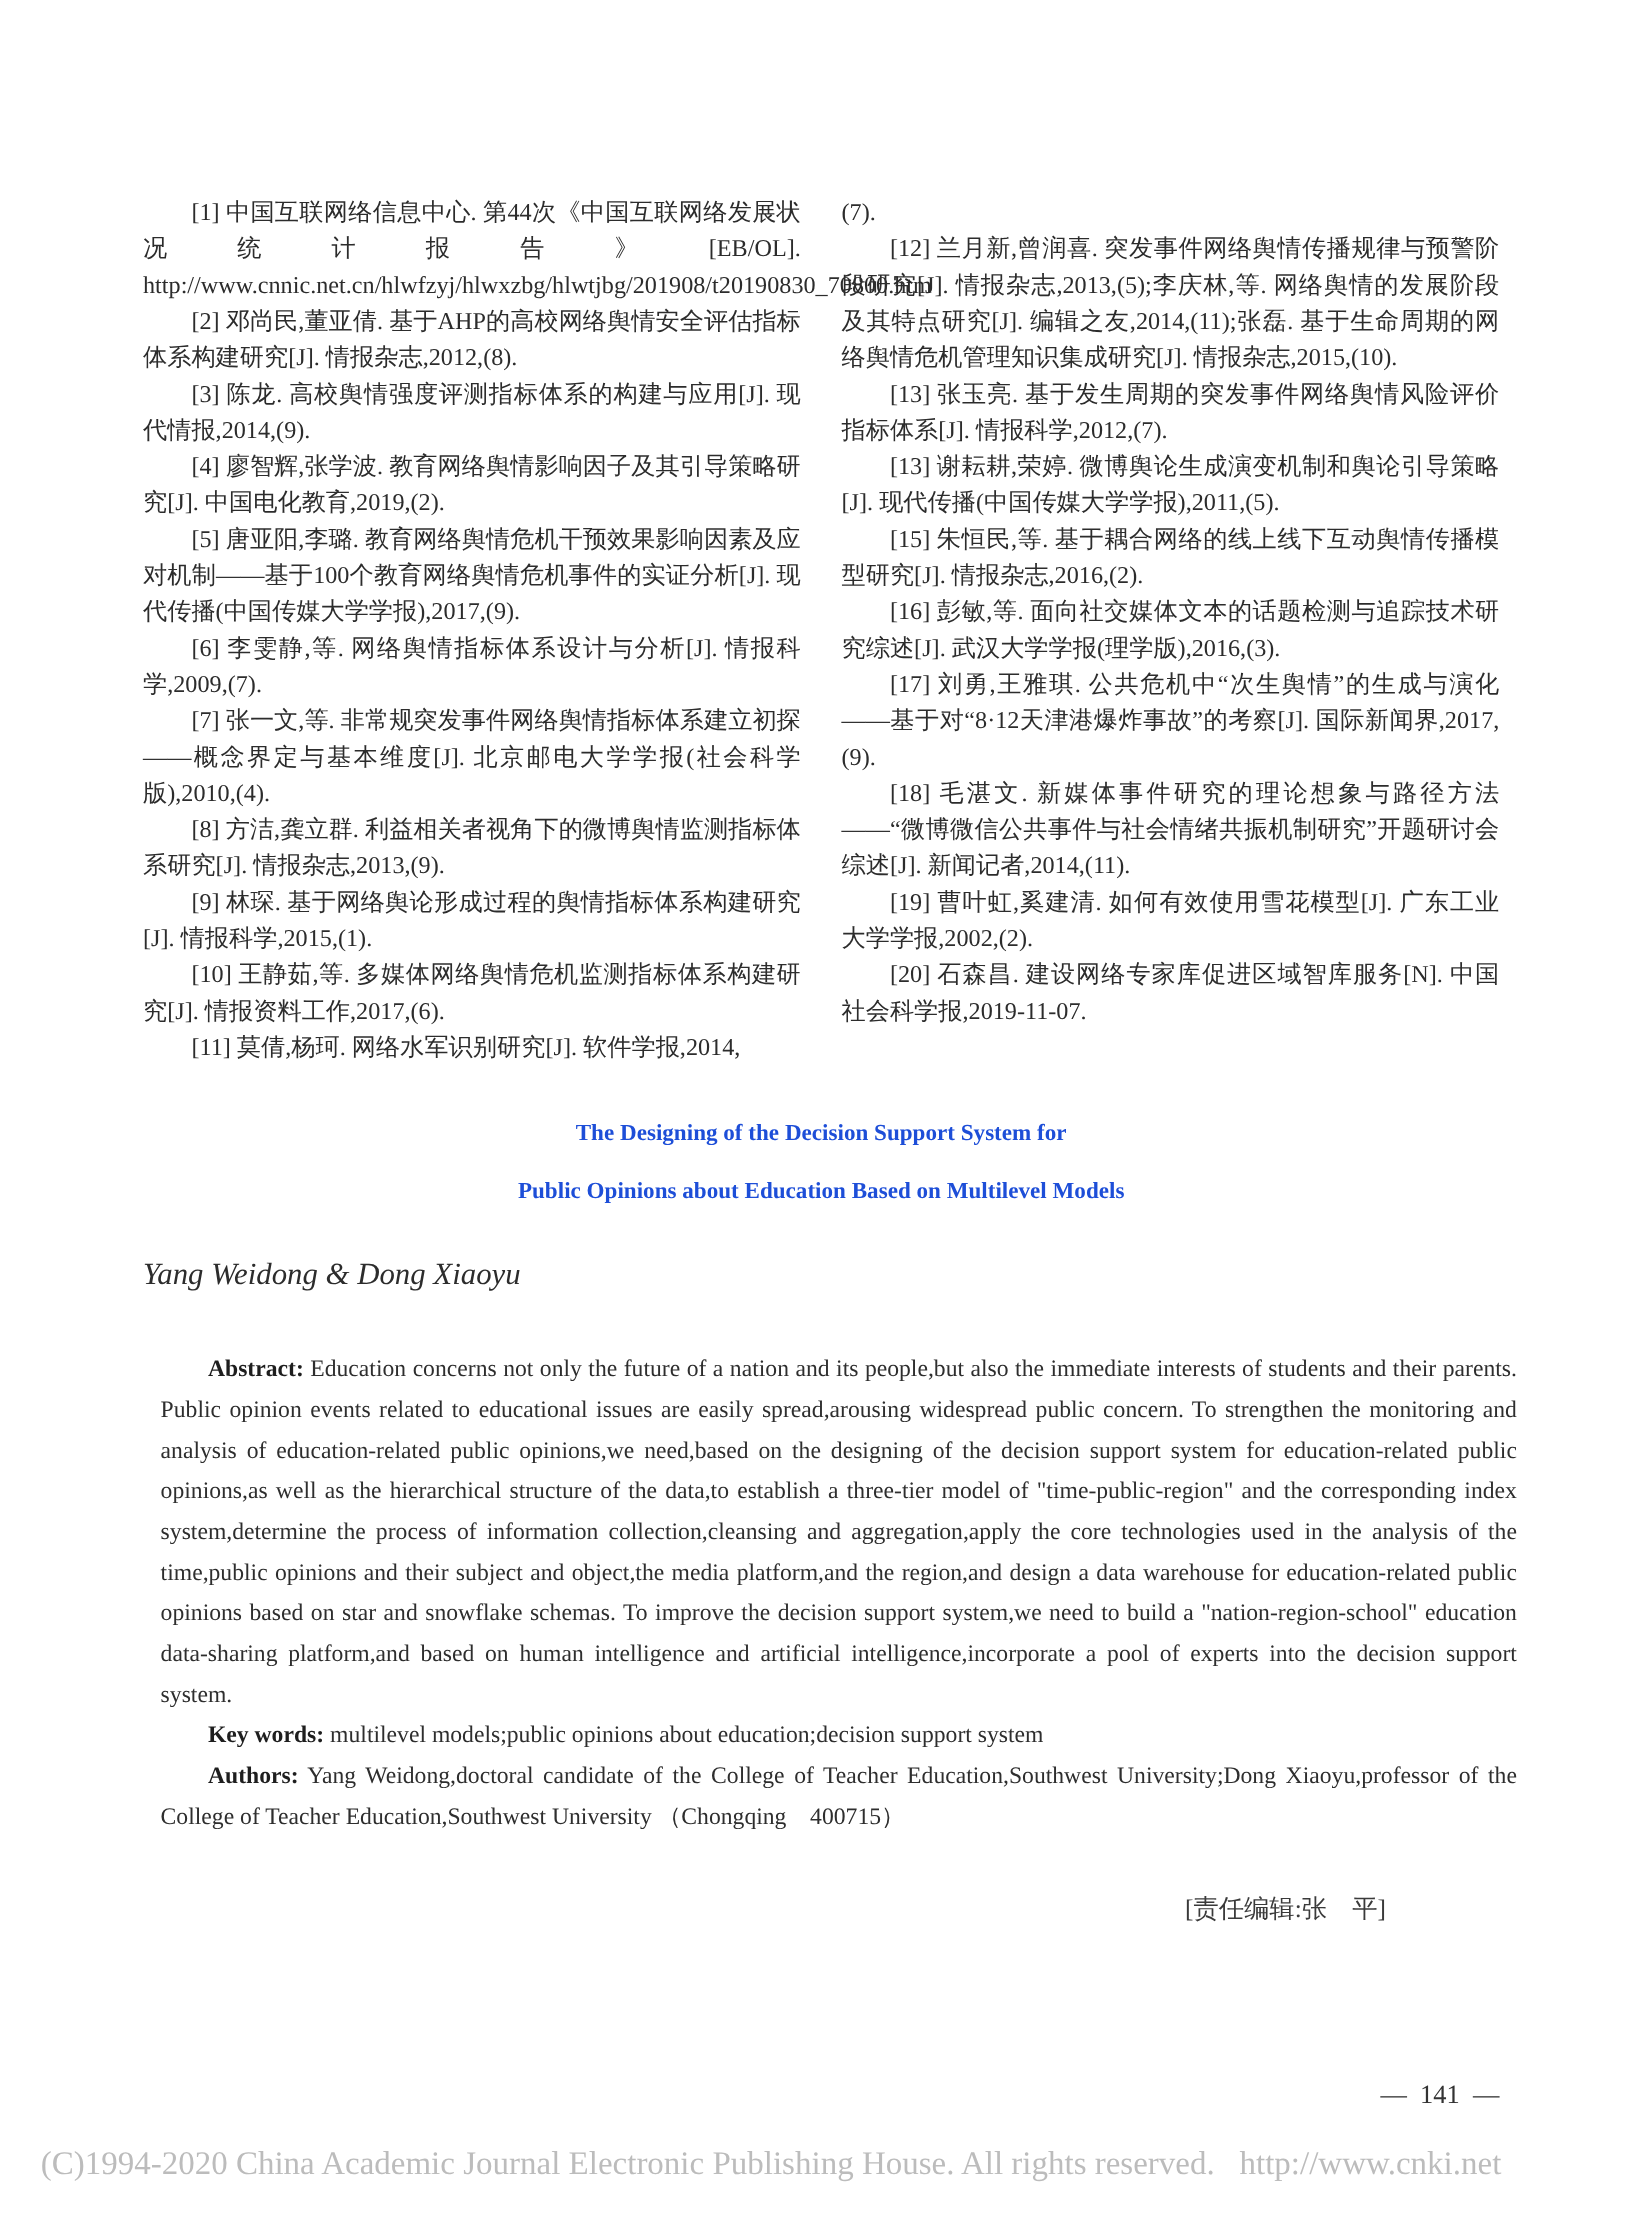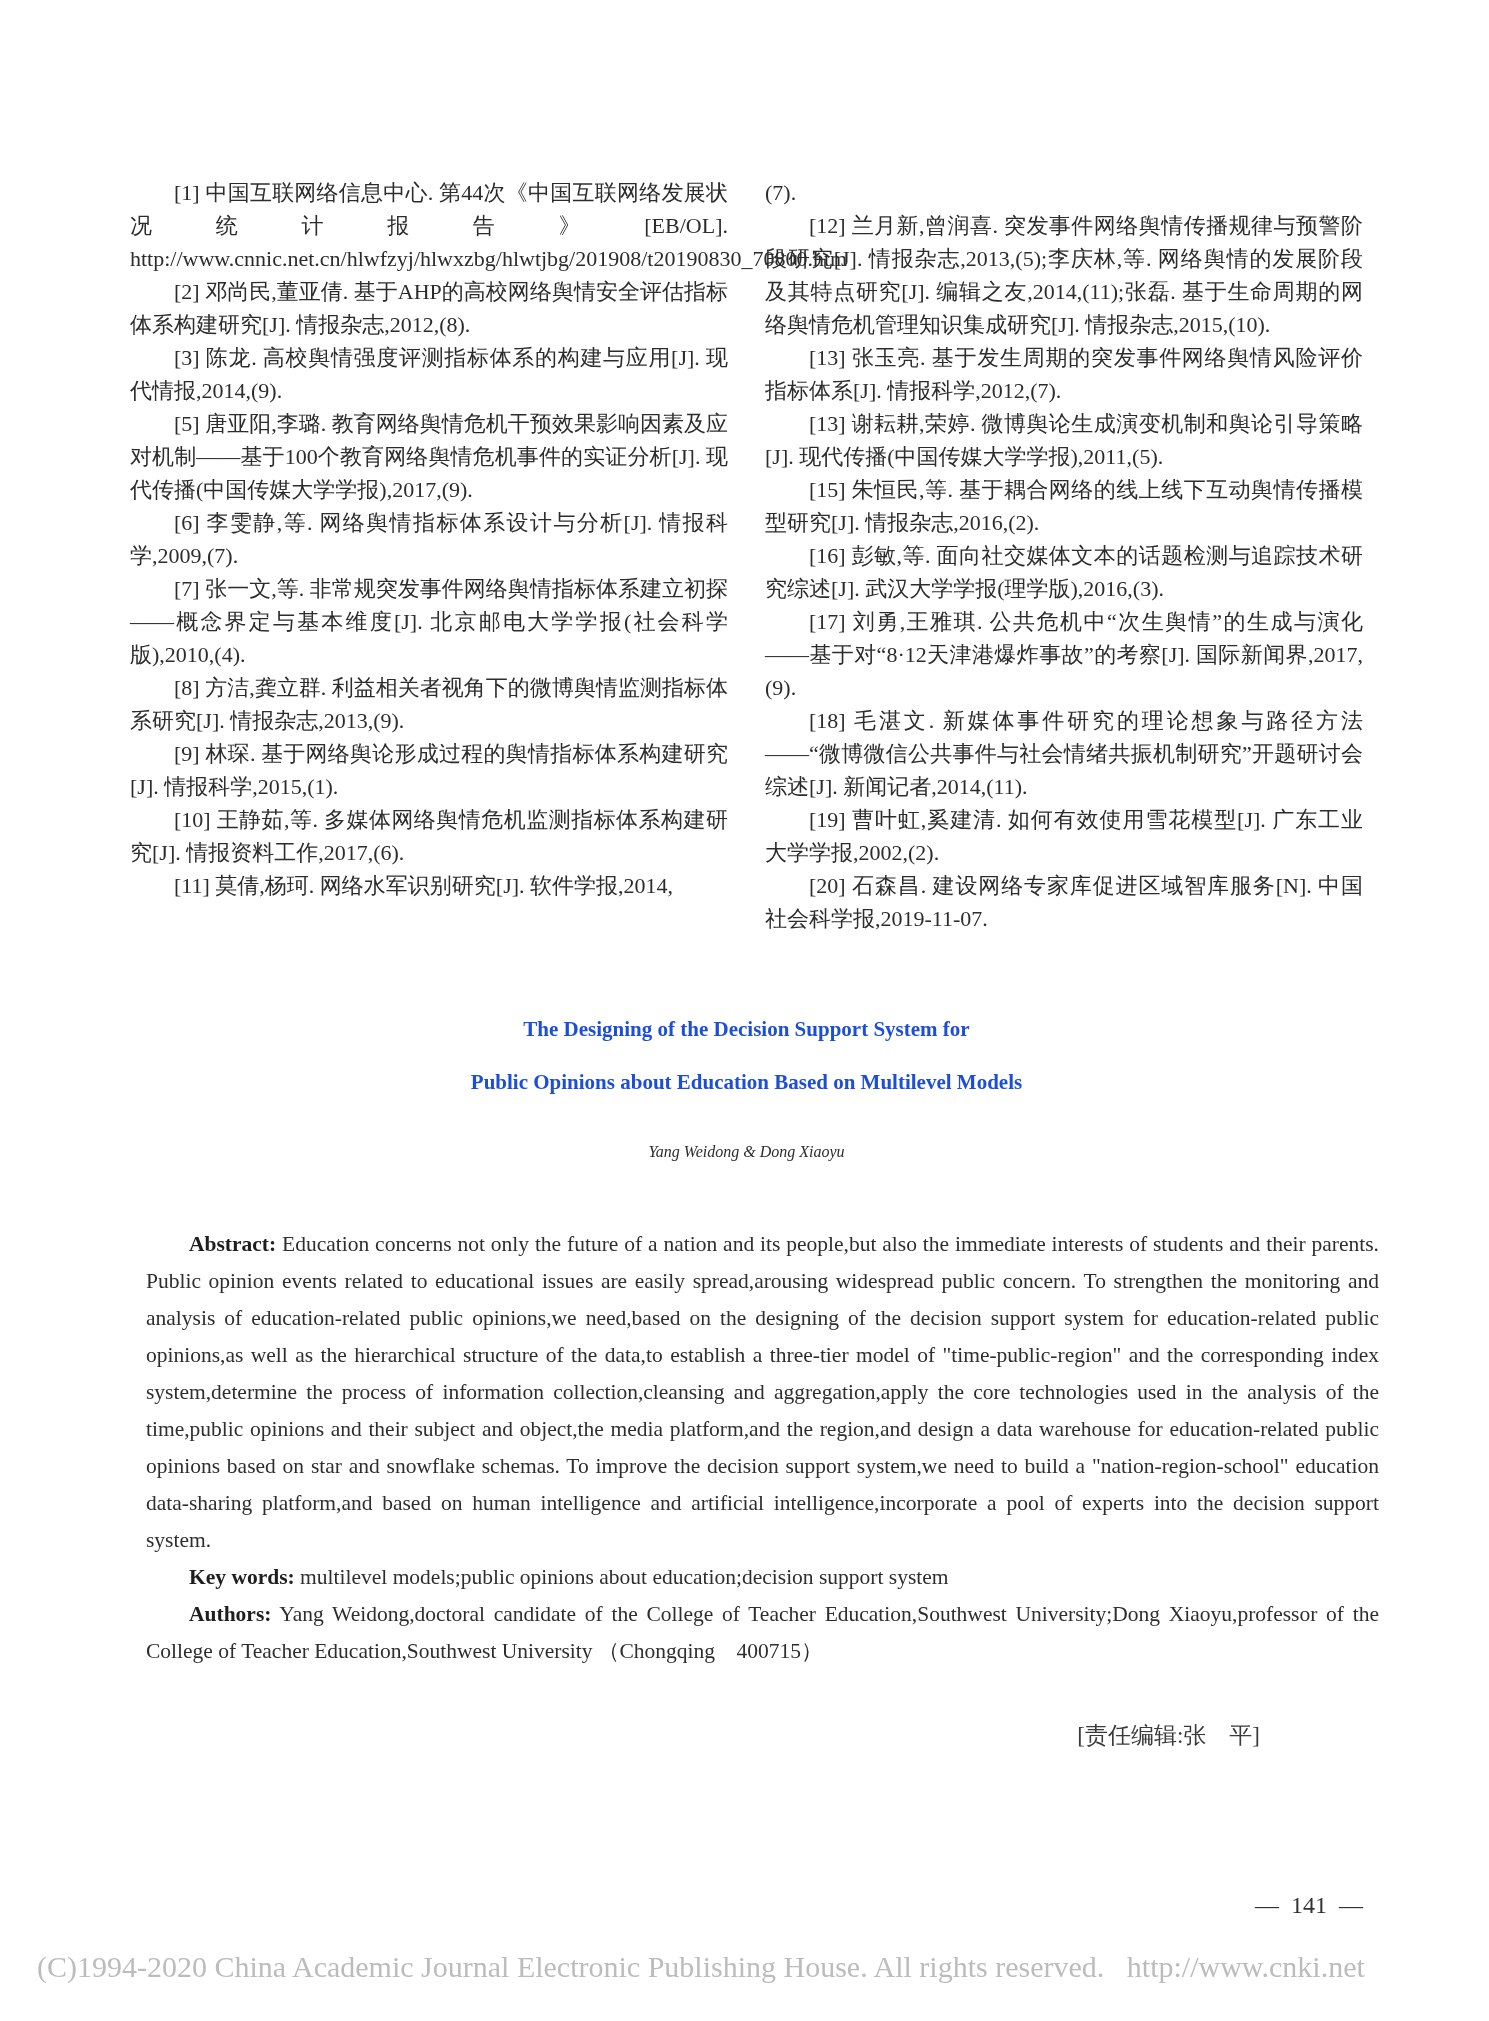--- a/index.html
+++ b/index.html
@@ -42,23 +42,22 @@
     font-weight: bold;
     font-size: 21px;
     line-height: 53px;
     color: #1d4ed8;
   }
   .byline {
     position: absolute;
     left: 130px;
     top: 1143px;
     width: 1233px;
-    text-align: center;
     font-style: italic;
-    font-size: 16px;
+    font-size: 28px;
     color: #2c2c2c;
   }
   .meta {
     position: absolute;
     left: 146px;
     top: 1226px;
     width: 1233px;
   }
   .meta p {
     font-size: 21.5px;
@@ -101,20 +100,21 @@
   }
 </style>
 </head>
 <body>
 
 <div class="refs">
   <div class="ref-col">
     <p>[1] 中国互联网络信息中心. 第44次《中国互联网络发展状况统计报告》[EB/OL]. http://www.cnnic.net.cn/hlwfzyj/hlwxzbg/hlwtjbg/201908/t20190830_70800.htm</p>
     <p>[2] 邓尚民,董亚倩. 基于AHP的高校网络舆情安全评估指标体系构建研究[J]. 情报杂志,2012,(8).</p>
     <p>[3] 陈龙. 高校舆情强度评测指标体系的构建与应用[J]. 现代情报,2014,(9).</p>
+    <p>[4] 廖智辉,张学波. 教育网络舆情影响因子及其引导策略研究[J]. 中国电化教育,2019,(2).</p>
     <p>[5] 唐亚阳,李璐. 教育网络舆情危机干预效果影响因素及应对机制——基于100个教育网络舆情危机事件的实证分析[J]. 现代传播(中国传媒大学学报),2017,(9).</p>
     <p>[6] 李雯静,等. 网络舆情指标体系设计与分析[J]. 情报科学,2009,(7).</p>
     <p>[7] 张一文,等. 非常规突发事件网络舆情指标体系建立初探——概念界定与基本维度[J]. 北京邮电大学学报(社会科学版),2010,(4).</p>
     <p>[8] 方洁,龚立群. 利益相关者视角下的微博舆情监测指标体系研究[J]. 情报杂志,2013,(9).</p>
     <p>[9] 林琛. 基于网络舆论形成过程的舆情指标体系构建研究[J]. 情报科学,2015,(1).</p>
     <p>[10] 王静茹,等. 多媒体网络舆情危机监测指标体系构建研究[J]. 情报资料工作,2017,(6).</p>
     <p>[11] 莫倩,杨珂. 网络水军识别研究[J]. 软件学报,2014,</p>
   </div>
   <div class="ref-col">
     <p class="cont">(7).</p>

